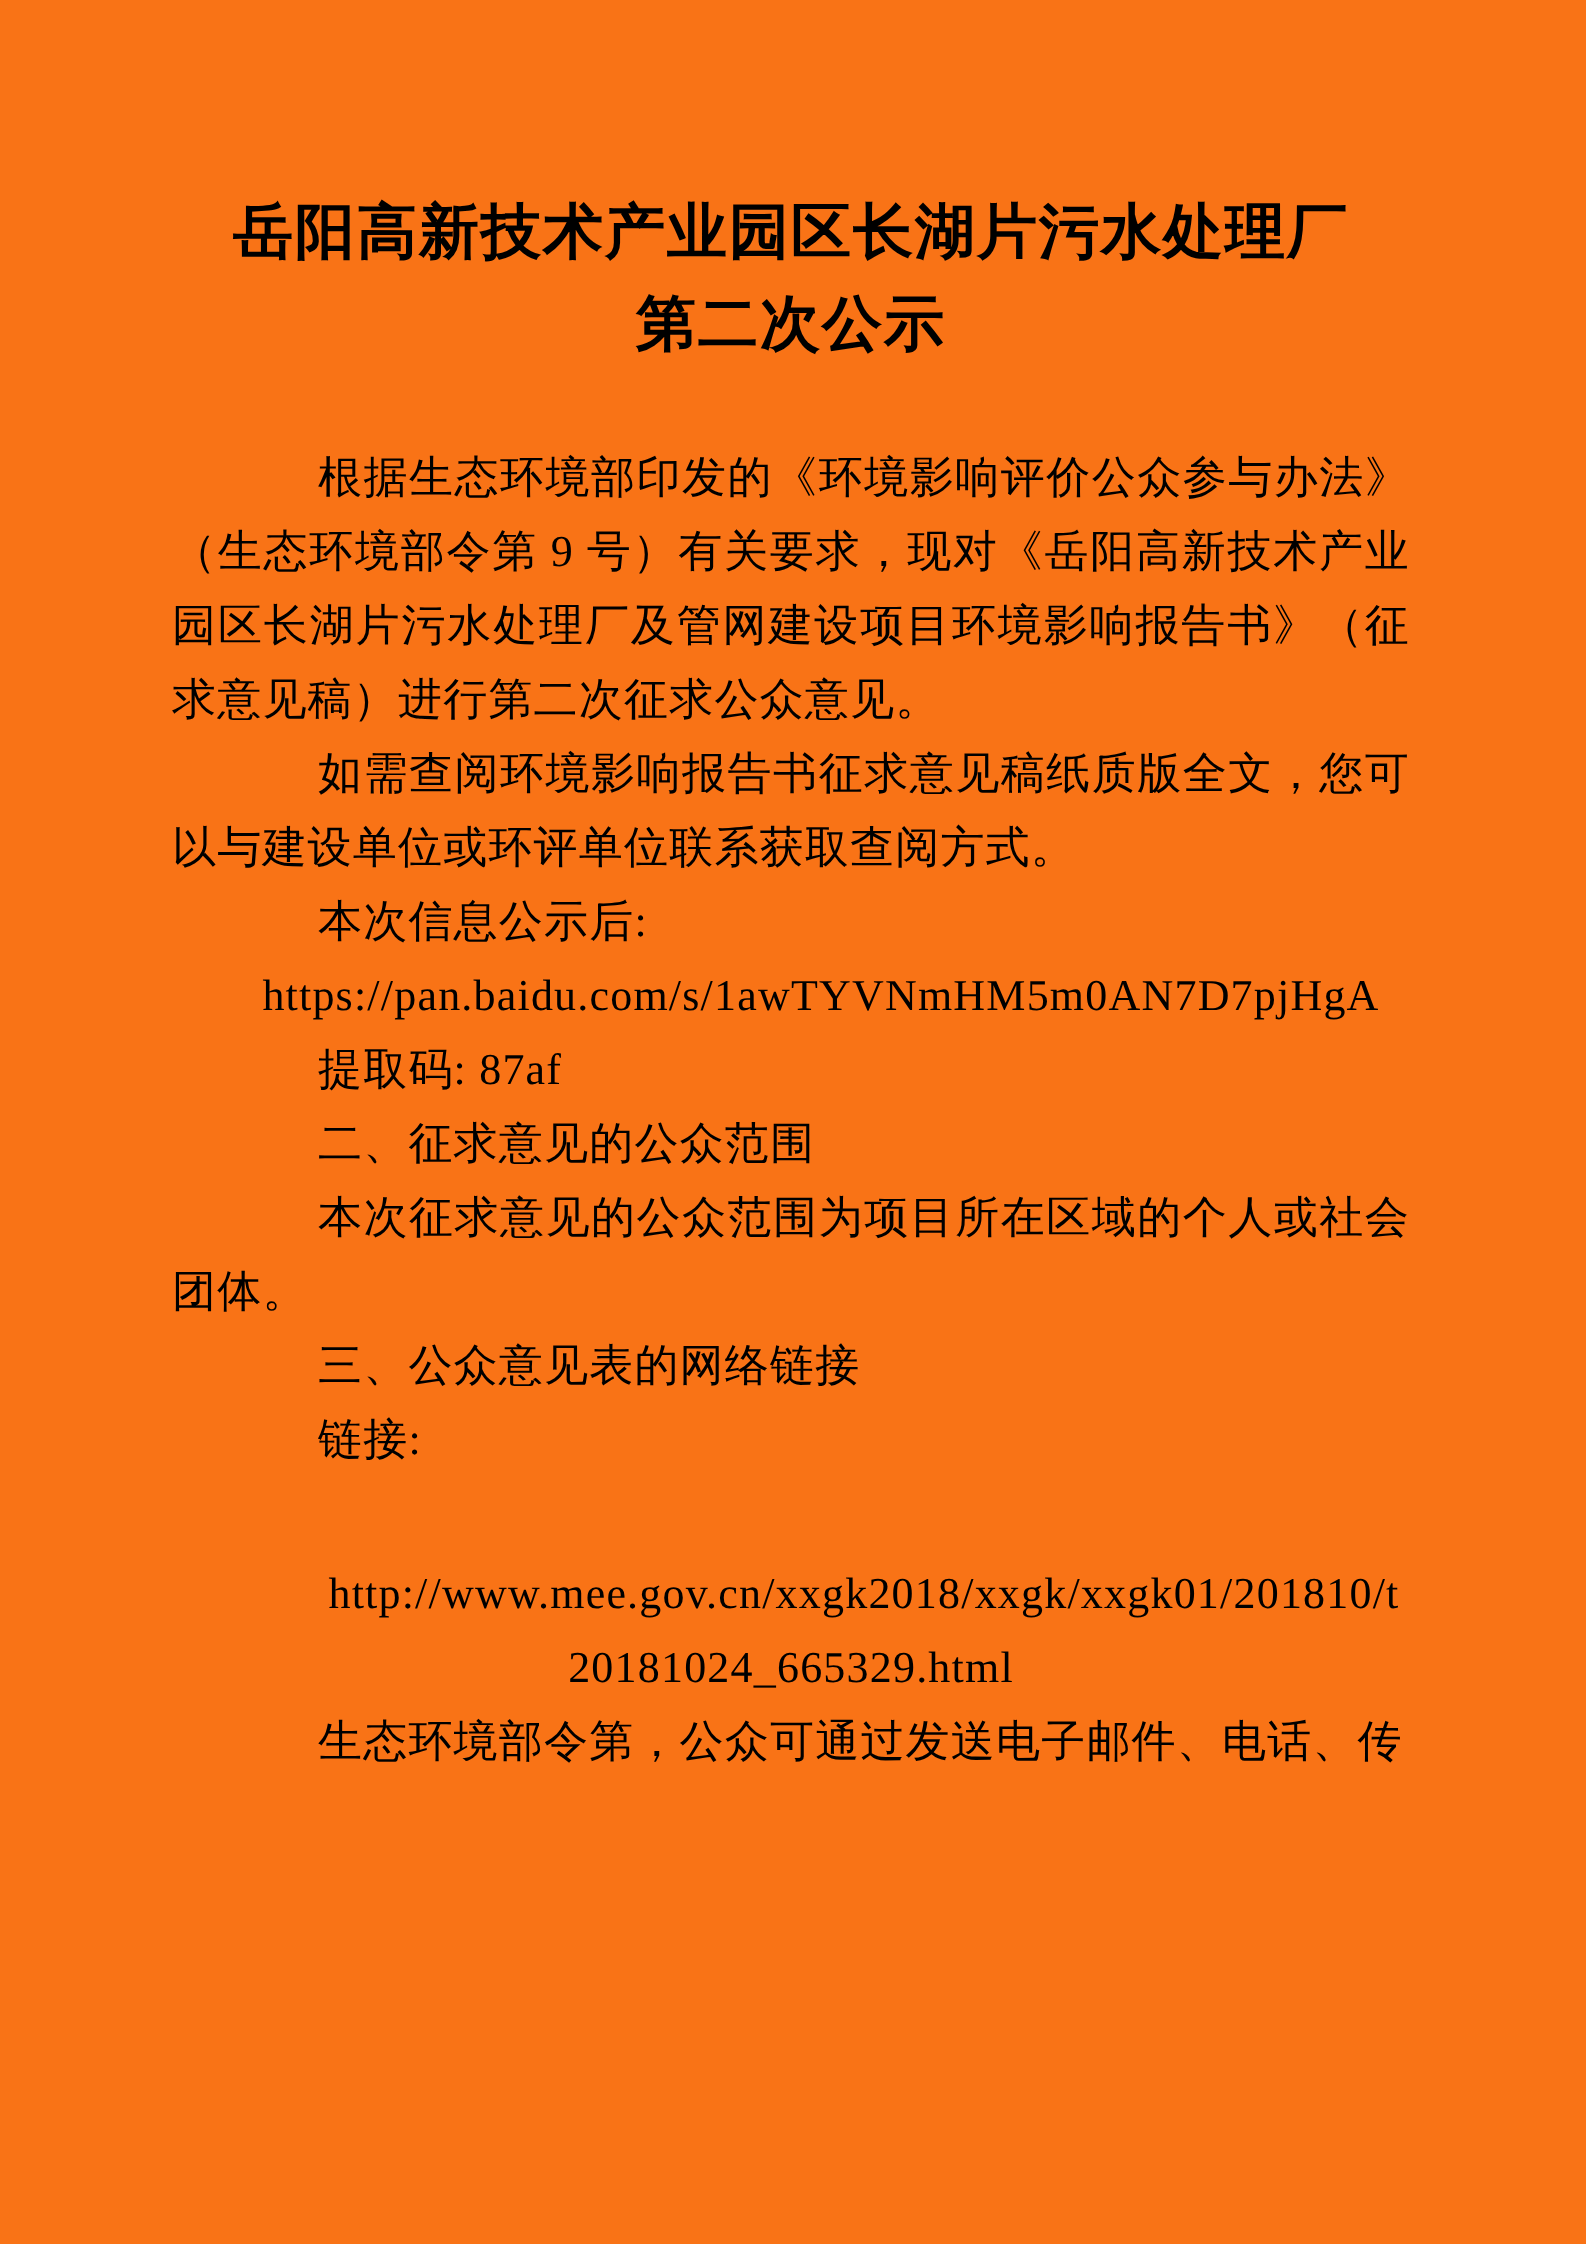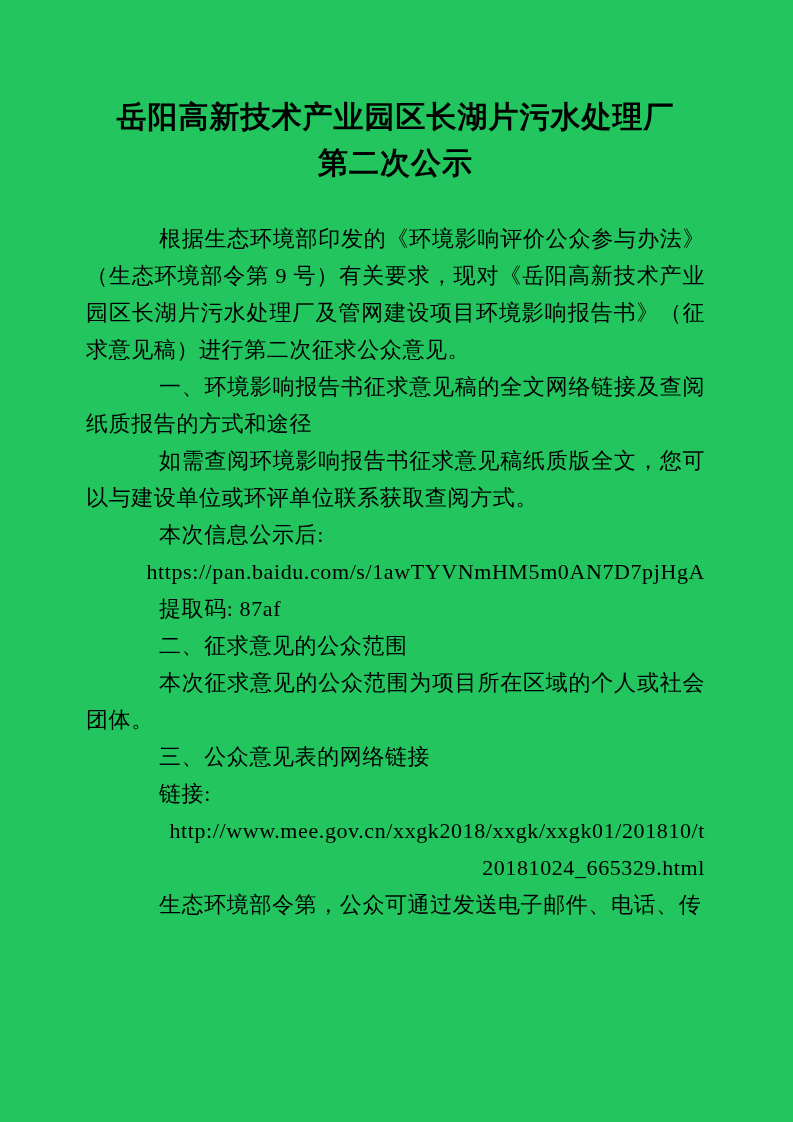--- a/index.html
+++ b/index.html
@@ -5,21 +5,21 @@
   html, body {
     margin: 0;
     padding: 0;
     background: #ffffff;
   }
   .page {
     position: relative;
     width: 793px;
     height: 1122px;
     margin: 0 auto;
-    background: #22c55e;
+    background: #f97316;
     color: #000000;
     overflow: hidden;
     font-family: "Liberation Serif", "DejaVu Serif", serif;
     box-sizing: border-box;
     padding: 94px 88px 0 86px;
   }
   .doc-title {
     text-align: center;
     font-weight: bold;
     font-size: 30px;
@@ -34,41 +34,41 @@
     font-size: 22px;
     line-height: 37px;
     letter-spacing: 0.6px;
     text-align: justify;
   }
   .para.indent {
     text-indent: 73px;
   }
   .para.link {
     word-break: break-all;
-    text-align: right;
+    text-align: center;
     font-family: Liberation Serif, serif;
   }
   .para.link-small-indent {
     text-indent: 30px;
   }
   .para.link-indent {
     text-indent: 73px;
+    margin-top: 40px;
   }
 </style>
 </head>
 <body>
 
 <div class="page">
   <div class="doc-title">
     <div>岳阳高新技术产业园区长湖片污水处理厂</div>
     <div>第二次公示</div>
   </div>
   <div class="doc-body">
       <p class="para indent">根据生态环境部印发的《环境影响评价公众参与办法》（生态环境部令第 9 号）有关要求，现对《岳阳高新技术产业园区长湖片污水处理厂及管网建设项目环境影响报告书》（征求意见稿）进行第二次征求公众意见。</p>
-      <p class="para indent">一、环境影响报告书征求意见稿的全文网络链接及查阅纸质报告的方式和途径</p>
       <p class="para indent">如需查阅环境影响报告书征求意见稿纸质版全文，您可以与建设单位或环评单位联系获取查阅方式。</p>
       <p class="para indent">本次信息公示后:</p>
       <p class="para link link-small-indent">https://pan.baidu.com/s/1awTYVNmHM5m0AN7D7pjHgA</p>
       <p class="para indent">提取码: 87af</p>
       <p class="para indent">二、征求意见的公众范围</p>
       <p class="para indent">本次征求意见的公众范围为项目所在区域的个人或社会团体。</p>
       <p class="para indent">三、公众意见表的网络链接</p>
       <p class="para indent">链接:</p>
       <p class="para link link-indent">http://www.mee.gov.cn/xxgk2018/xxgk/xxgk01/201810/t20181024_665329.html</p>
       <p class="para indent">生态环境部令第，公众可通过发送电子邮件、电话、传</p>

